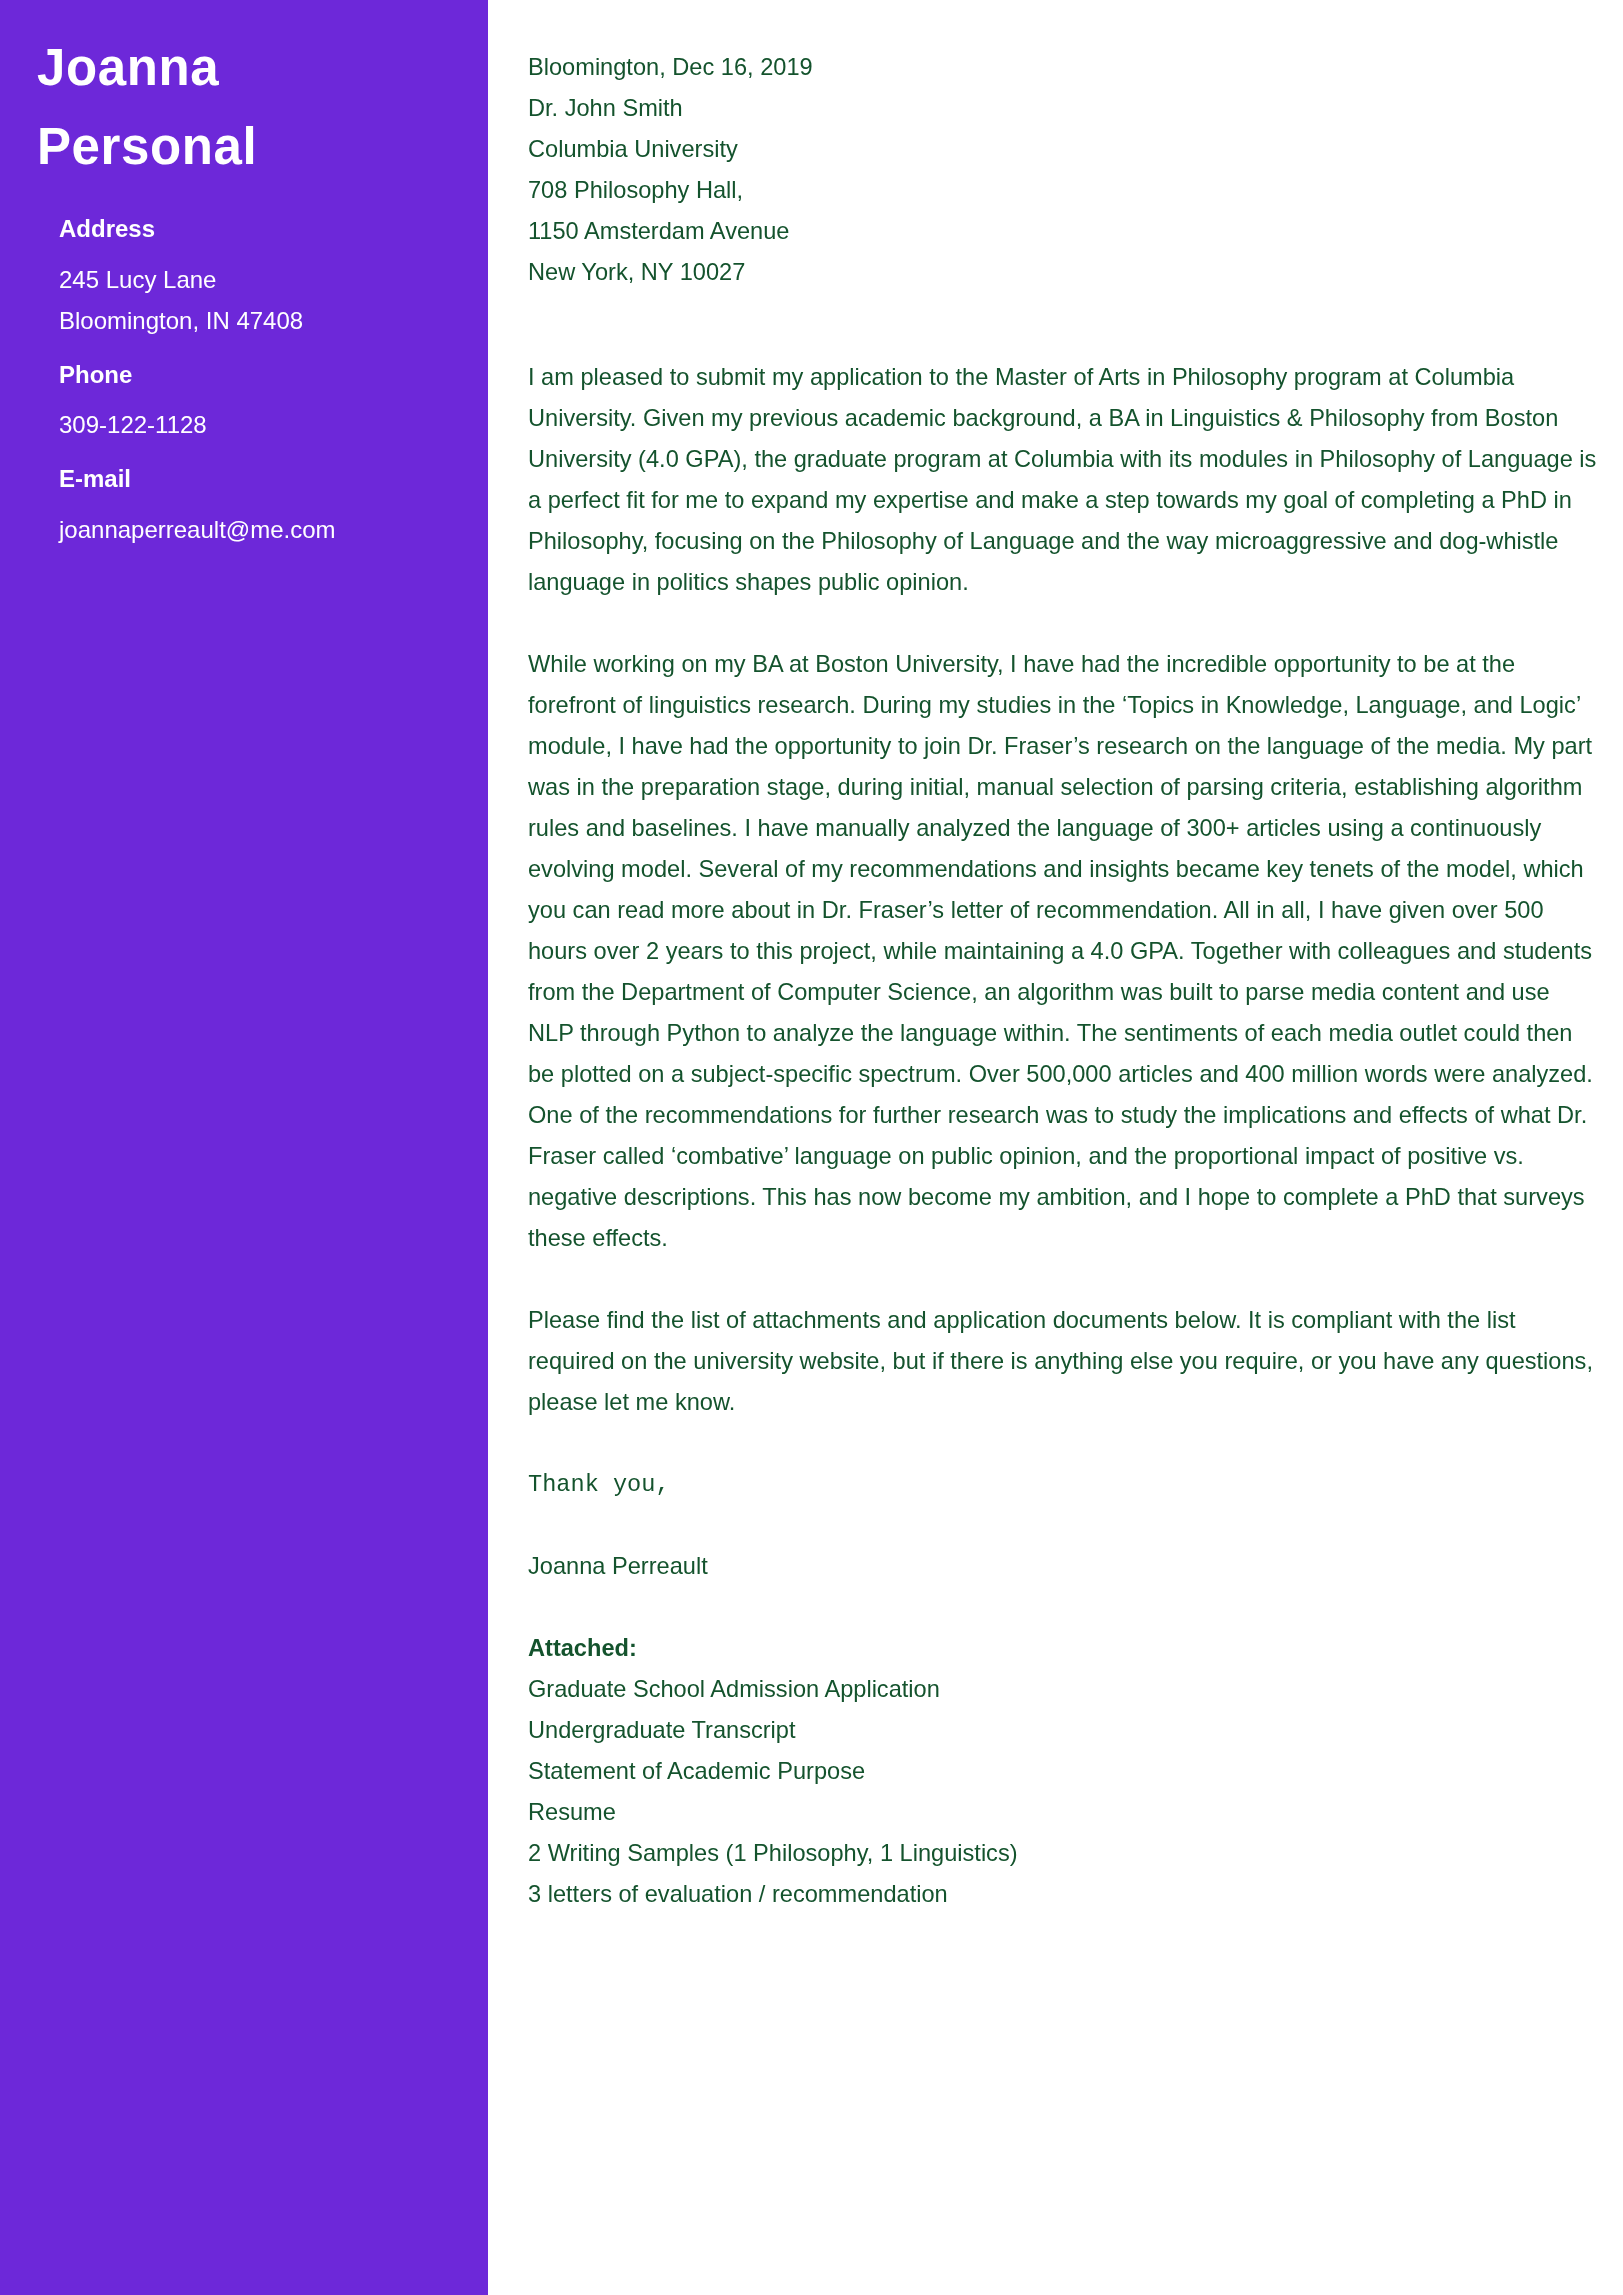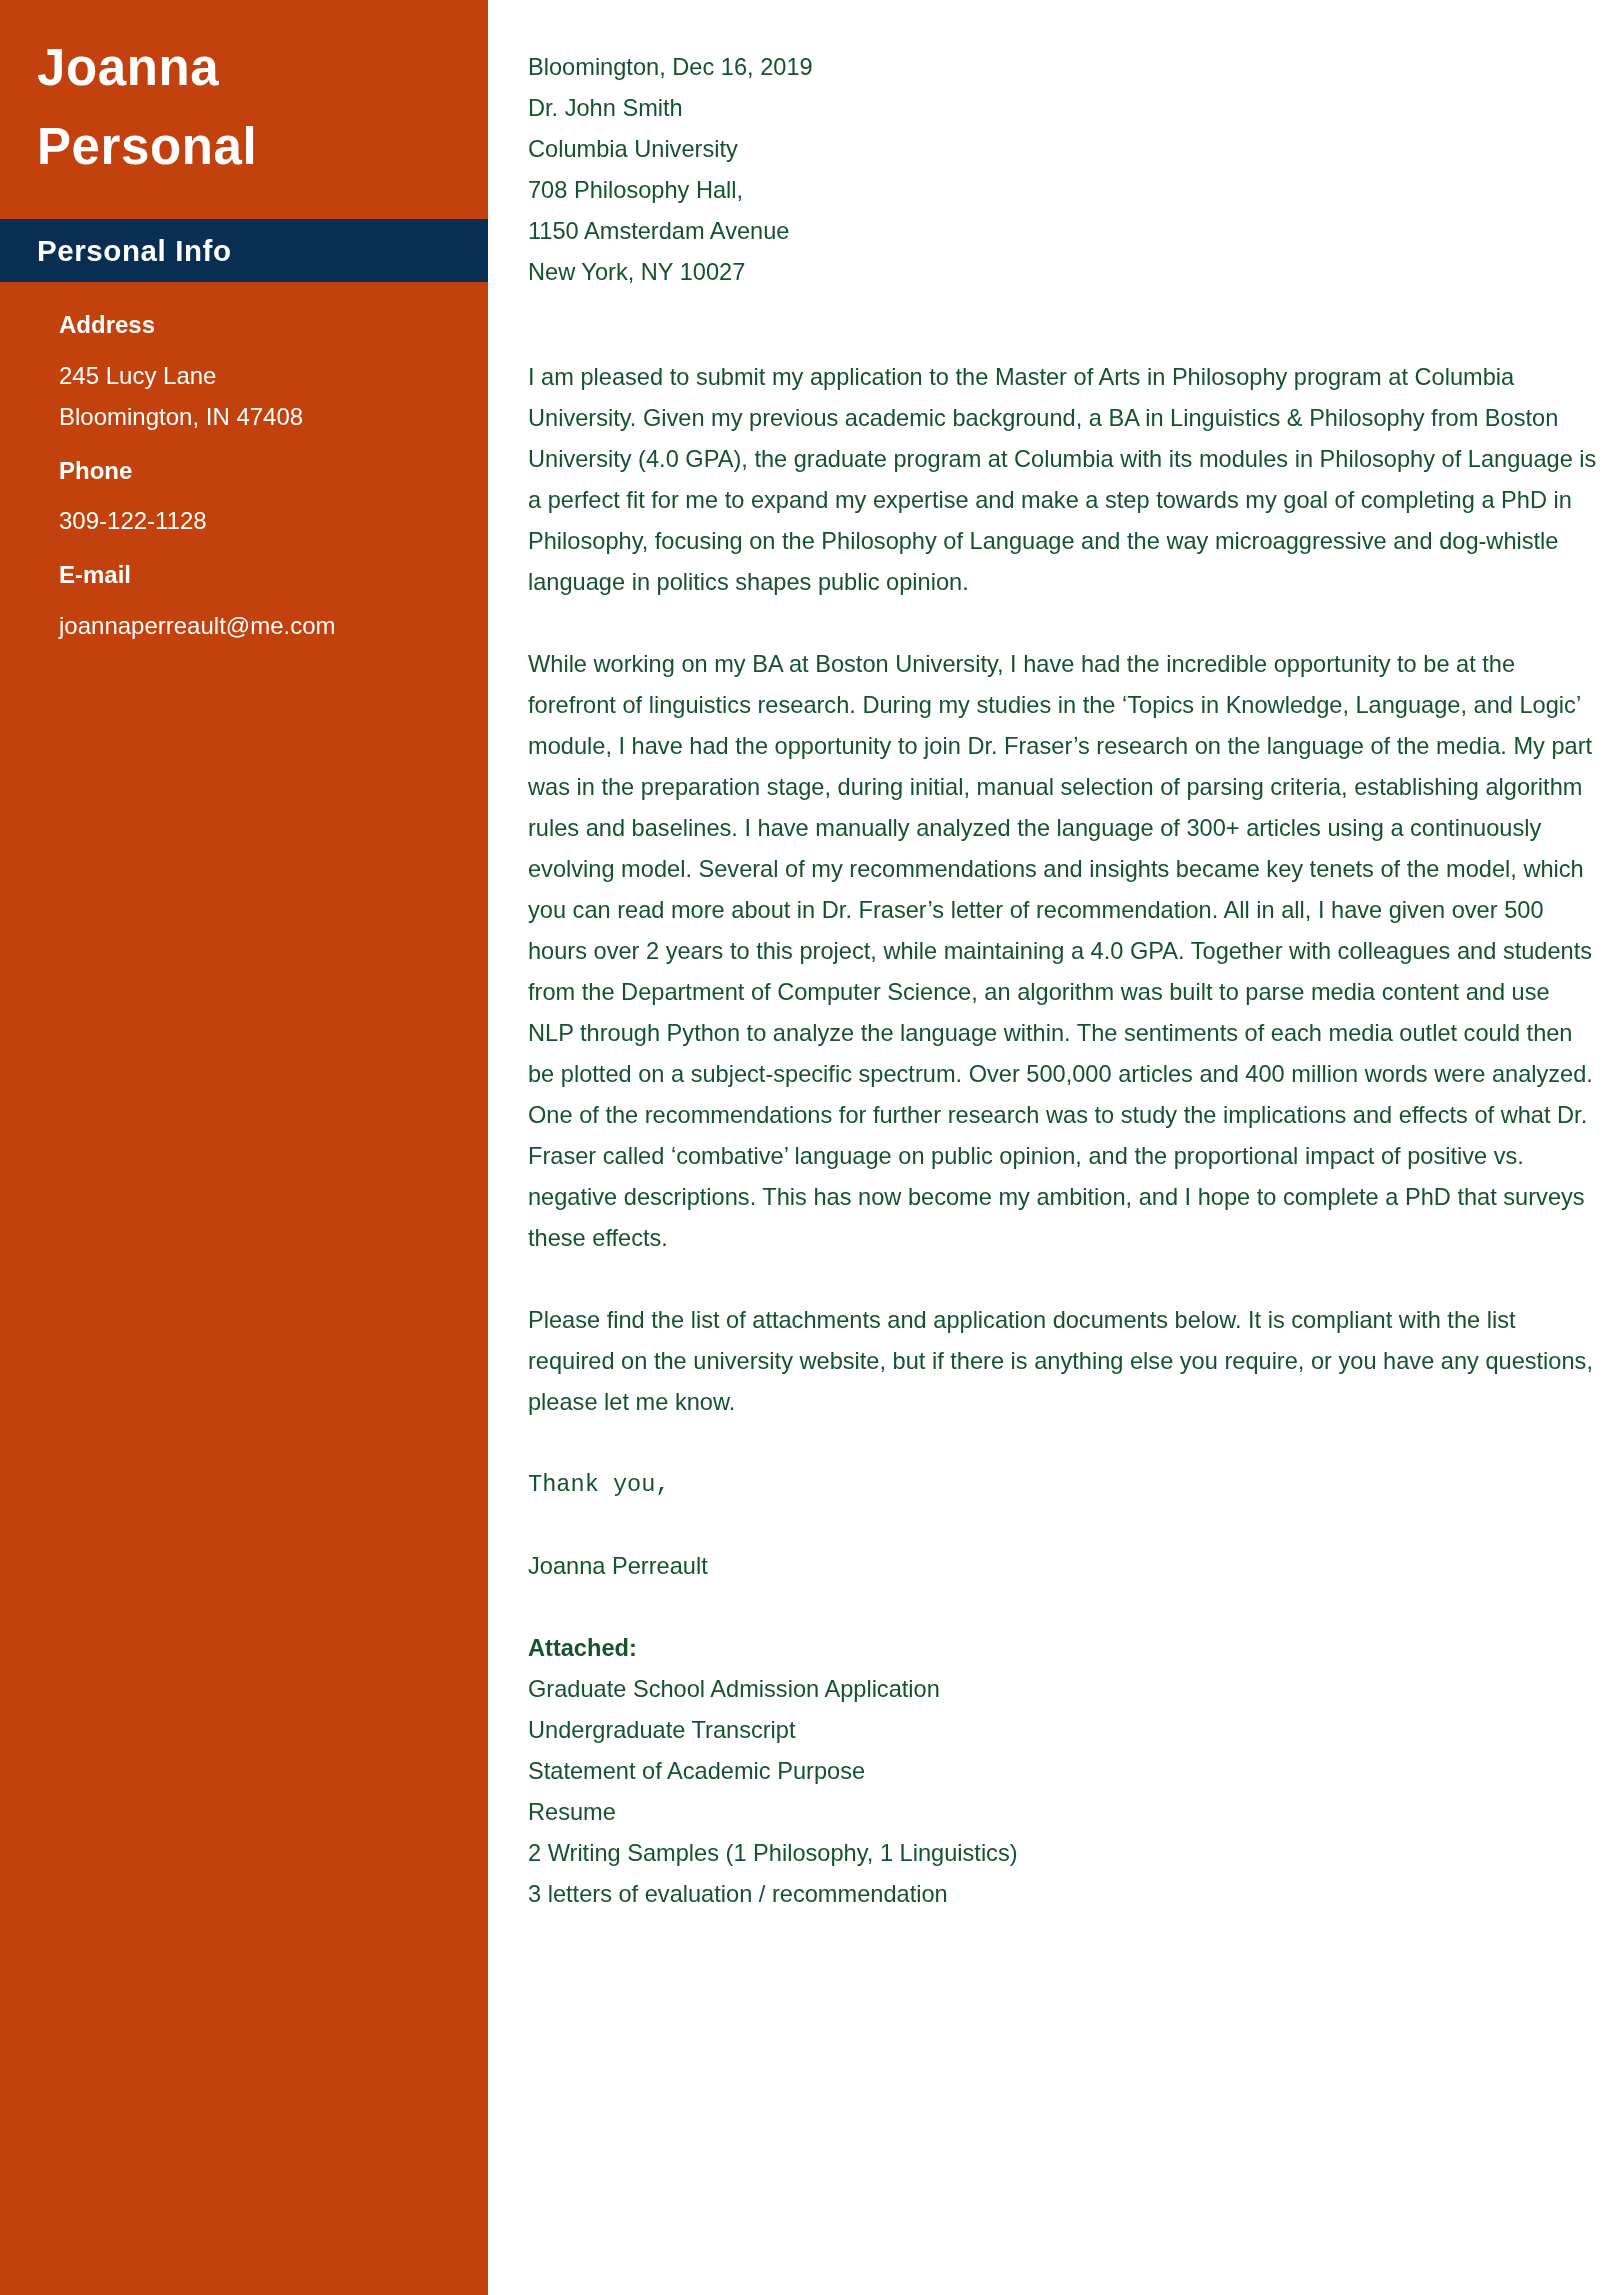--- a/index.html
+++ b/index.html
@@ -16,21 +16,21 @@
     width: 1623px;
     height: 2295px;
     background: #ffffff;
     display: flex;
     overflow: hidden;
   }
   
   .sidebar {
     width: 488px;
     flex: 0 0 488px;
-    background: #c2410c;
+    background: #6d28d9;
     color: #ffffff;
   }
   .name {
     margin: 0;
     padding: 28px 23.6px 0 37px;
     font-size: 51px;
     line-height: 79px;
     font-weight: bold;
     letter-spacing: 0.6px;
     color: #ffffff;
@@ -82,23 +82,20 @@
 <body>
 
 <div class="page">
 
   <aside class="sidebar">
     <h1 class="name">
       <span>Joanna</span>
       <span>Personal</span>
     </h1>
 
-    <div class="band">
-      <span>Personal Info</span>
-    </div>
 
     <div class="fields">
       <div class="field">
         <div class="flabel">Address</div>
         <div class="fvalue">245 Lucy Lane</div>
         <div class="fvalue">Bloomington, IN 47408</div>
       </div>
       <div class="field">
         <div class="flabel">Phone</div>
         <div class="fvalue">309-122-1128</div>

